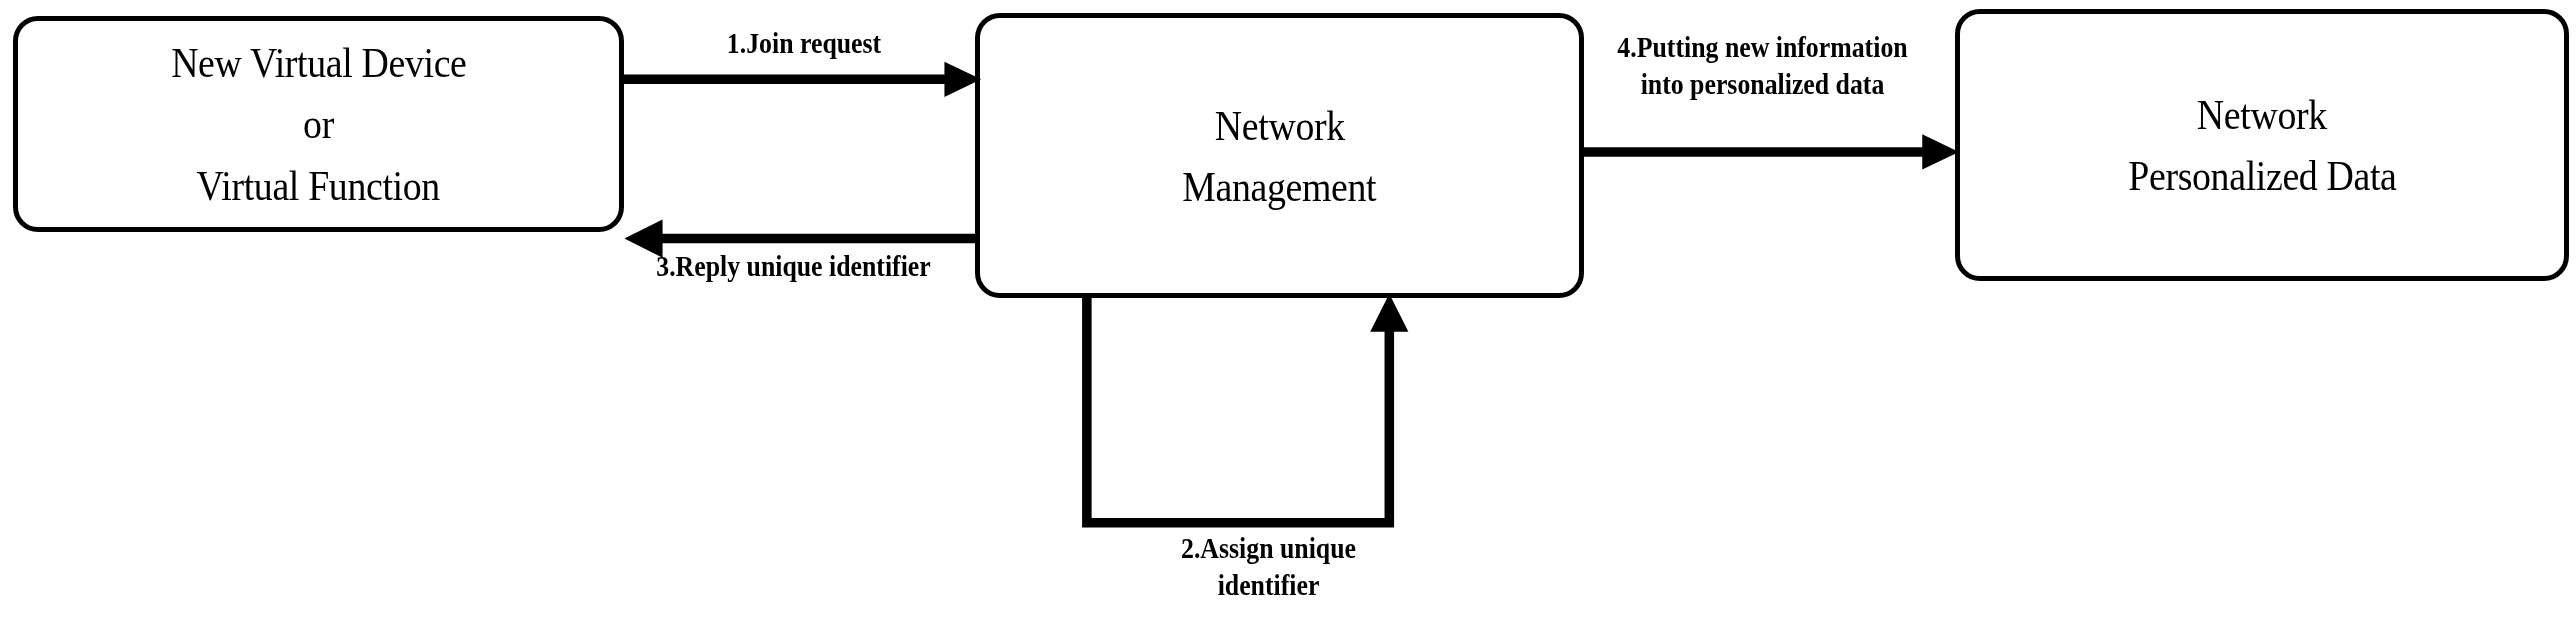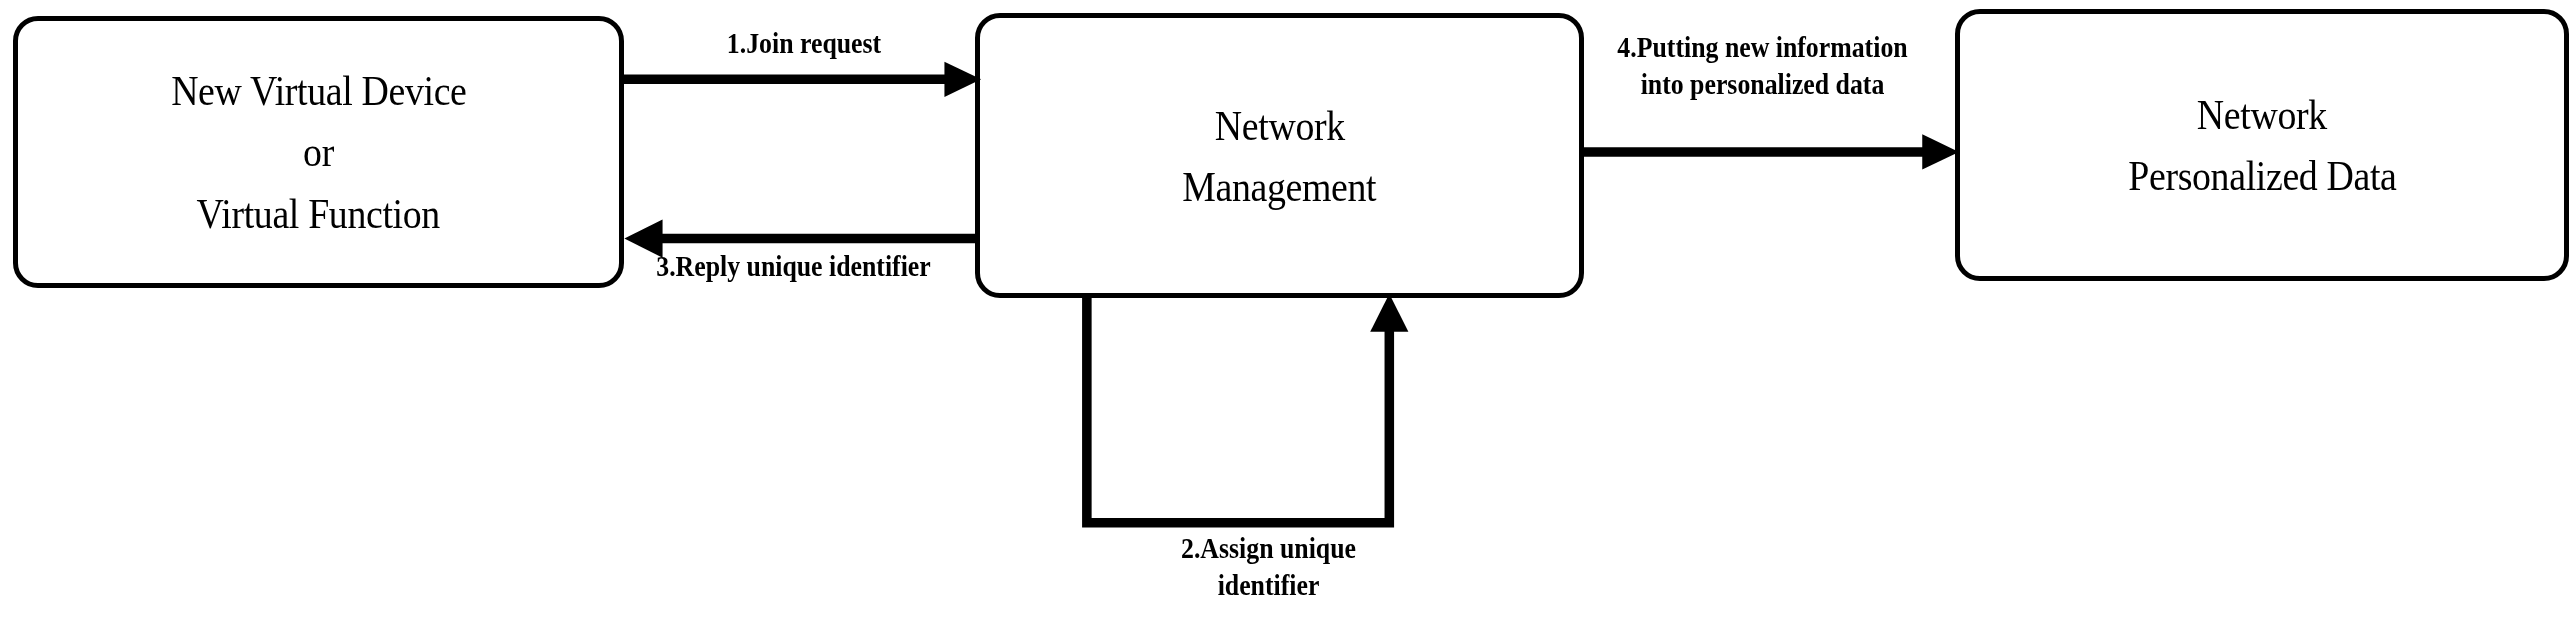--- a/index.html
+++ b/index.html
@@ -36,21 +36,21 @@
     line-height: 1.42;
     letter-spacing: -0.4px;
     color: #000000;
     transform: scaleX(0.88);
     white-space: nowrap;
   }
   #node-new-device {
     left: 13.2px;
     top: 16px;
     width: 611px;
-    height: 272px;
+    height: 216px;
   }
   #node-network-management {
     left: 975px;
     top: 13.2px;
     width: 609px;
     height: 285px;
   }
   #node-personalized-data {
     left: 1955px;
     top: 8.8px;

